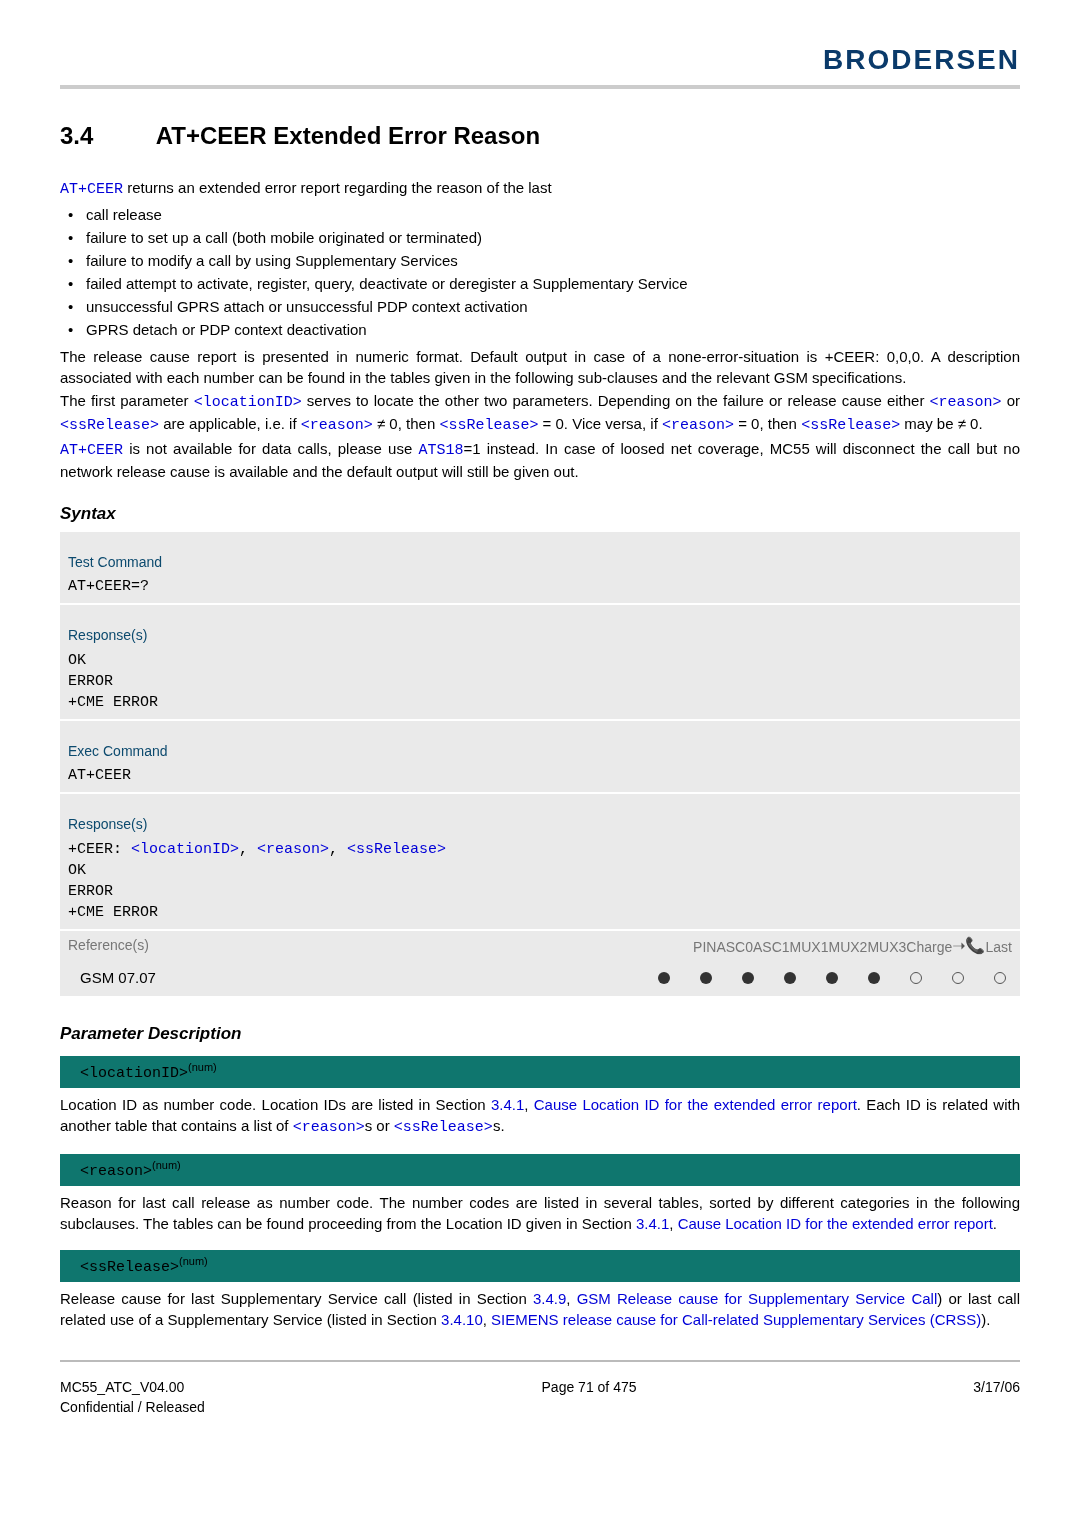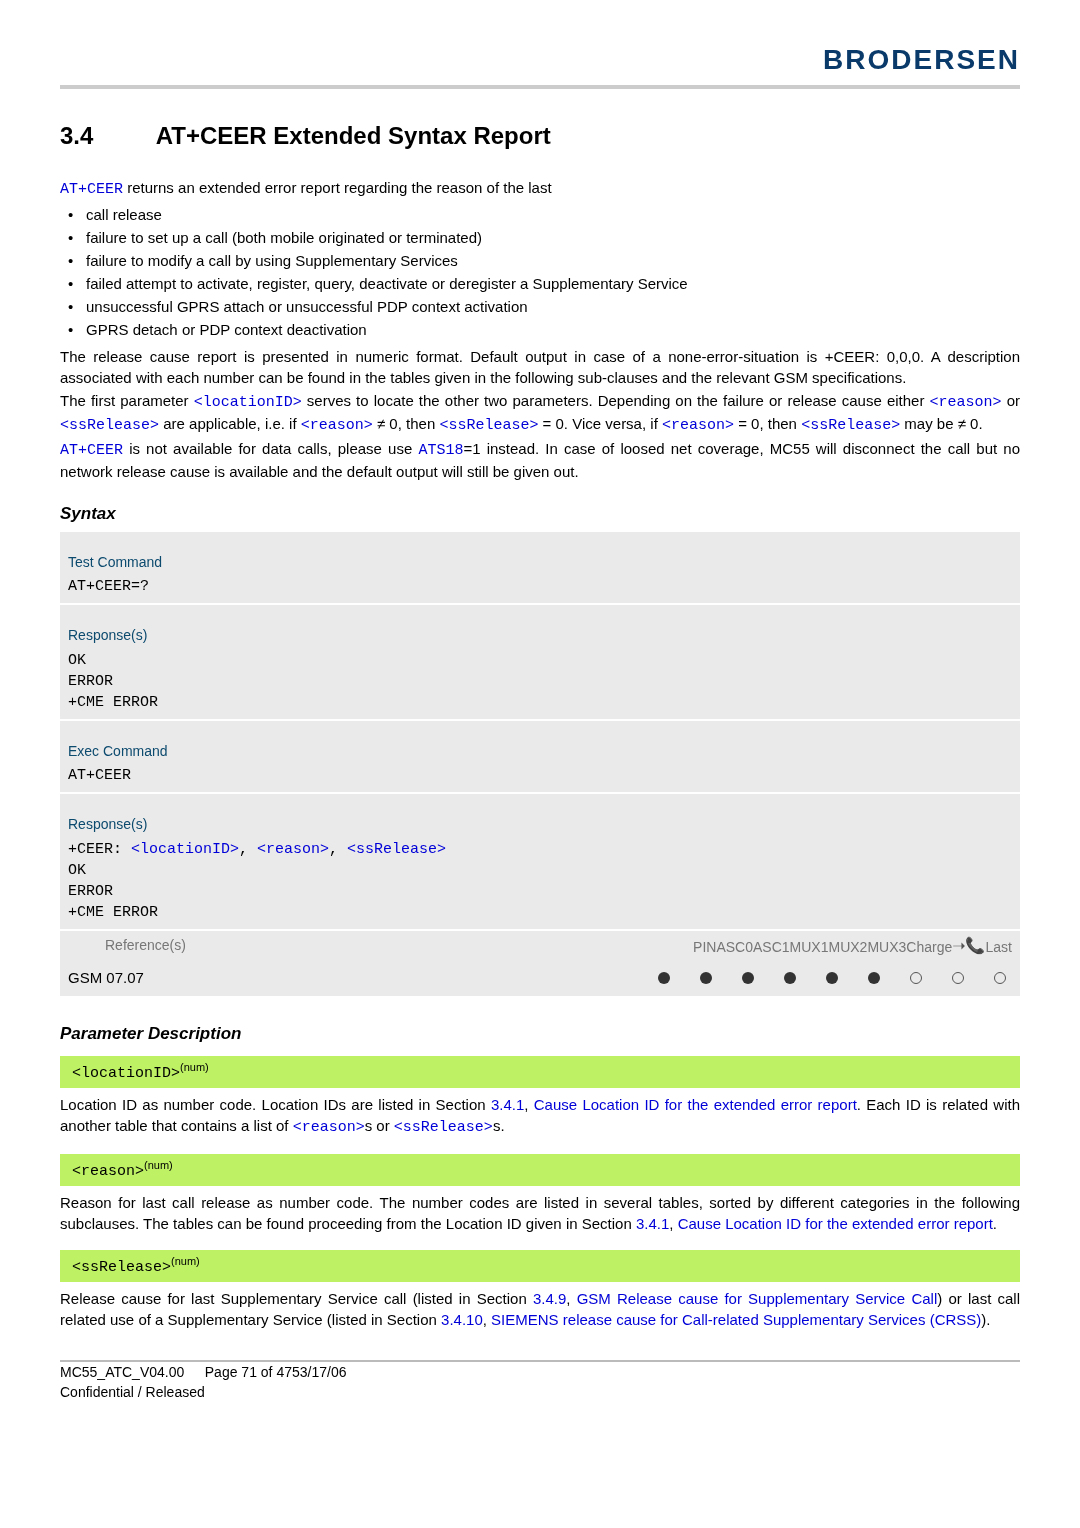--- a/index.html
+++ b/index.html
@@ -94,30 +94,30 @@
   }
   .sb-code .tok { color: #0000d8; }
   .ref-row {
     background: #eaeaea;
     display: flex;
     align-items: center;
     padding: 4px 8px;
     font-size: 14px;
     color: #777;
   }
-  .ref-row .ref-label { flex: 1; margin-left: 37px; }
+  .ref-row .ref-label { flex: 1; }
   .ref-row .ref-cols {
     display: flex;
     align-items: flex-end;
   }
   .ref-row2 {
     background: #eaeaea;
     display: flex;
     align-items: center;
-    padding: 6px 8px 8px 8px;
+    padding: 6px 8px 8px 20px;
     font-size: 15px;
     color: #000;
   }
   .ref-row2 .ref-label { flex: 1; }
   .ref-row2 .ref-cols {
     display: flex;
     gap: 30px;
     align-items: center;
     padding-right: 6px;
   }
@@ -129,59 +129,59 @@
     color: #555;
   }
   .param-desc-head {
     font-weight: bold;
     font-style: italic;
     font-size: 17px;
     margin-top: 26px;
     margin-bottom: 10px;
   }
   .param-box {
-    background: #bef264;
-    padding: 4px 12px;
+    background: #0f766e;
+    padding: 4px 20px;
     font-family: "Courier New", monospace;
     margin-bottom: 6px;
   }
   .param-box .sup {
     font-family: Arial, sans-serif;
     font-size: 11px;
     vertical-align: super;
   }
   .param-body {
     margin-bottom: 16px;
     text-align: justify;
   }
   .footer-hr {
     border: none;
     border-top: 2px solid #bbb;
     margin-top: 30px;
   }
   .footer {
     display: flex;
-    justify-content: flex-start;
-    font-size: 14px;
-    padding-top: 1px;
+    justify-content: space-between;
+    font-size: 14px;
+    padding-top: 16px;
   }
 </style>
 </head>
 <body>
 
 <div class="page">
 
   <div class="header-logo">
     <div class="logo-text">BRODERSEN</div>
   </div>
   <hr class="hr-top">
 
   <h2 class="section-title">
     <span class="num">3.4</span>
-    <span>AT+CEER   Extended Syntax Report</span>
+    <span>AT+CEER   Extended Error Reason</span>
   </h2>
 
   <p class="intro-text">
     <span class="cmd-link">AT+CEER</span><span> returns an extended error report regarding the reason of the last</span>
   </p>
 
   <ul class="bullets">
     <li>call release</li>
     <li>failure to set up a call (both mobile originated or terminated)</li>
     <li>failure to modify a call by using Supplementary Services</li>

